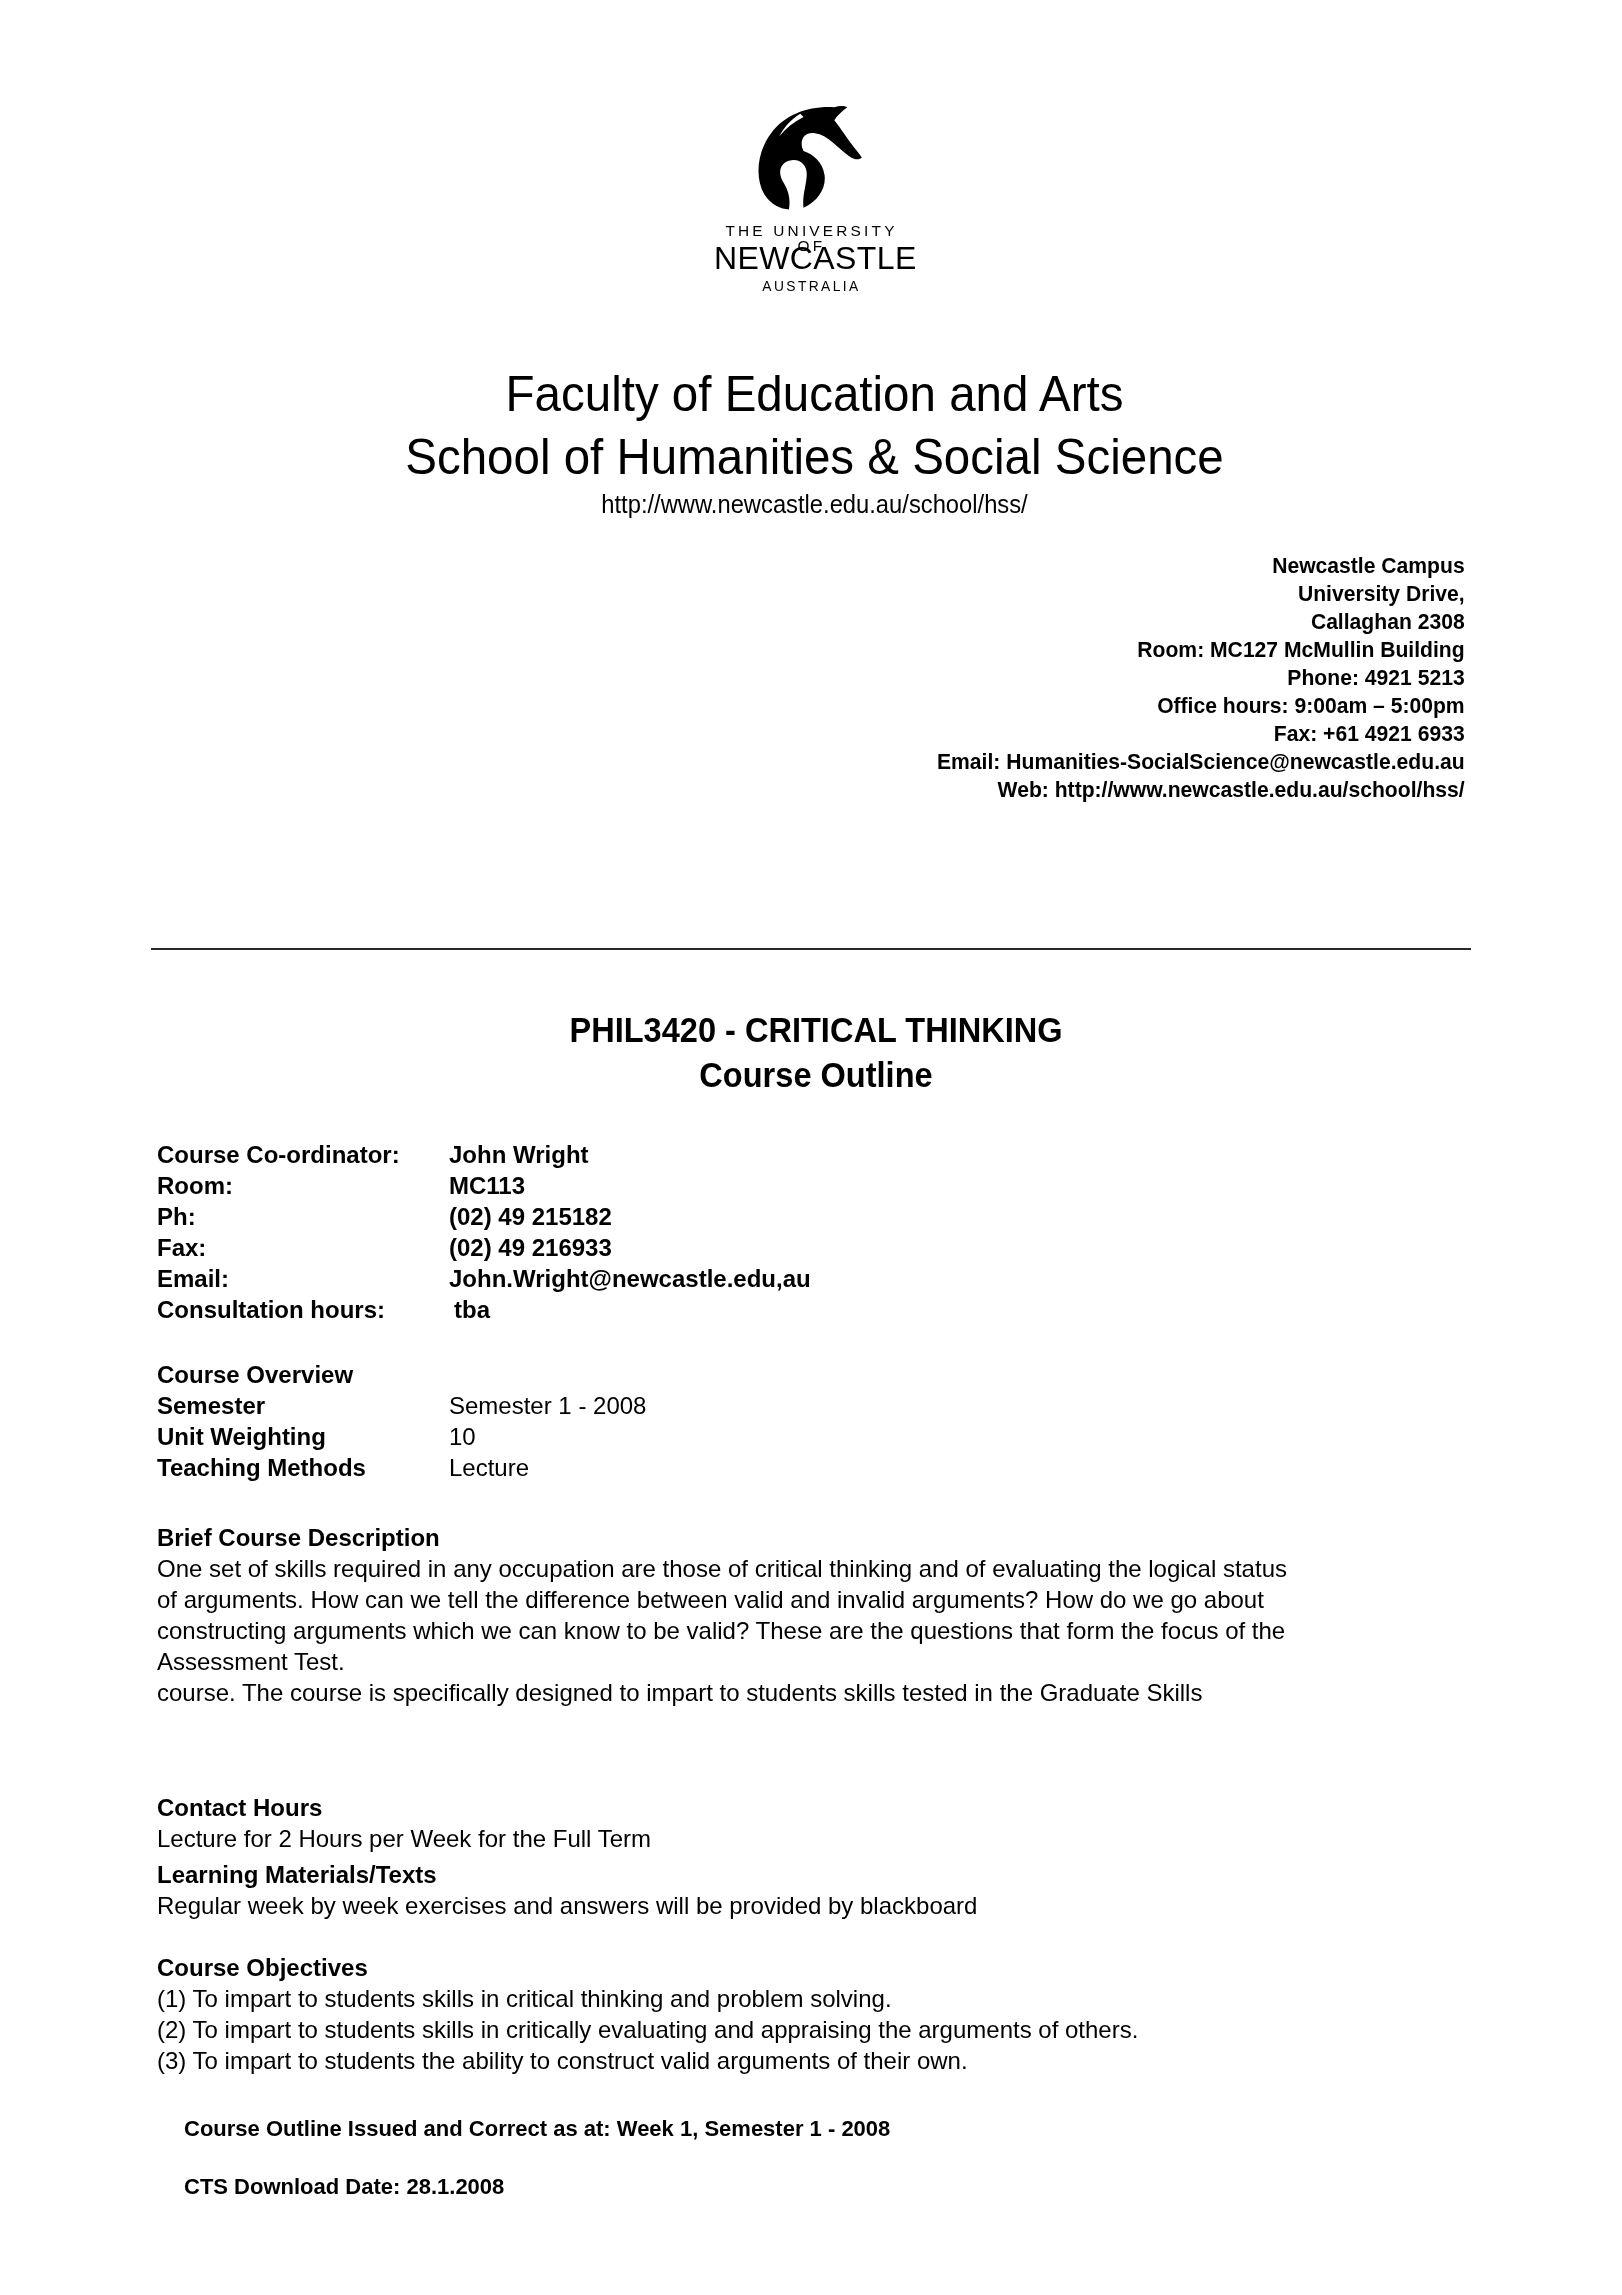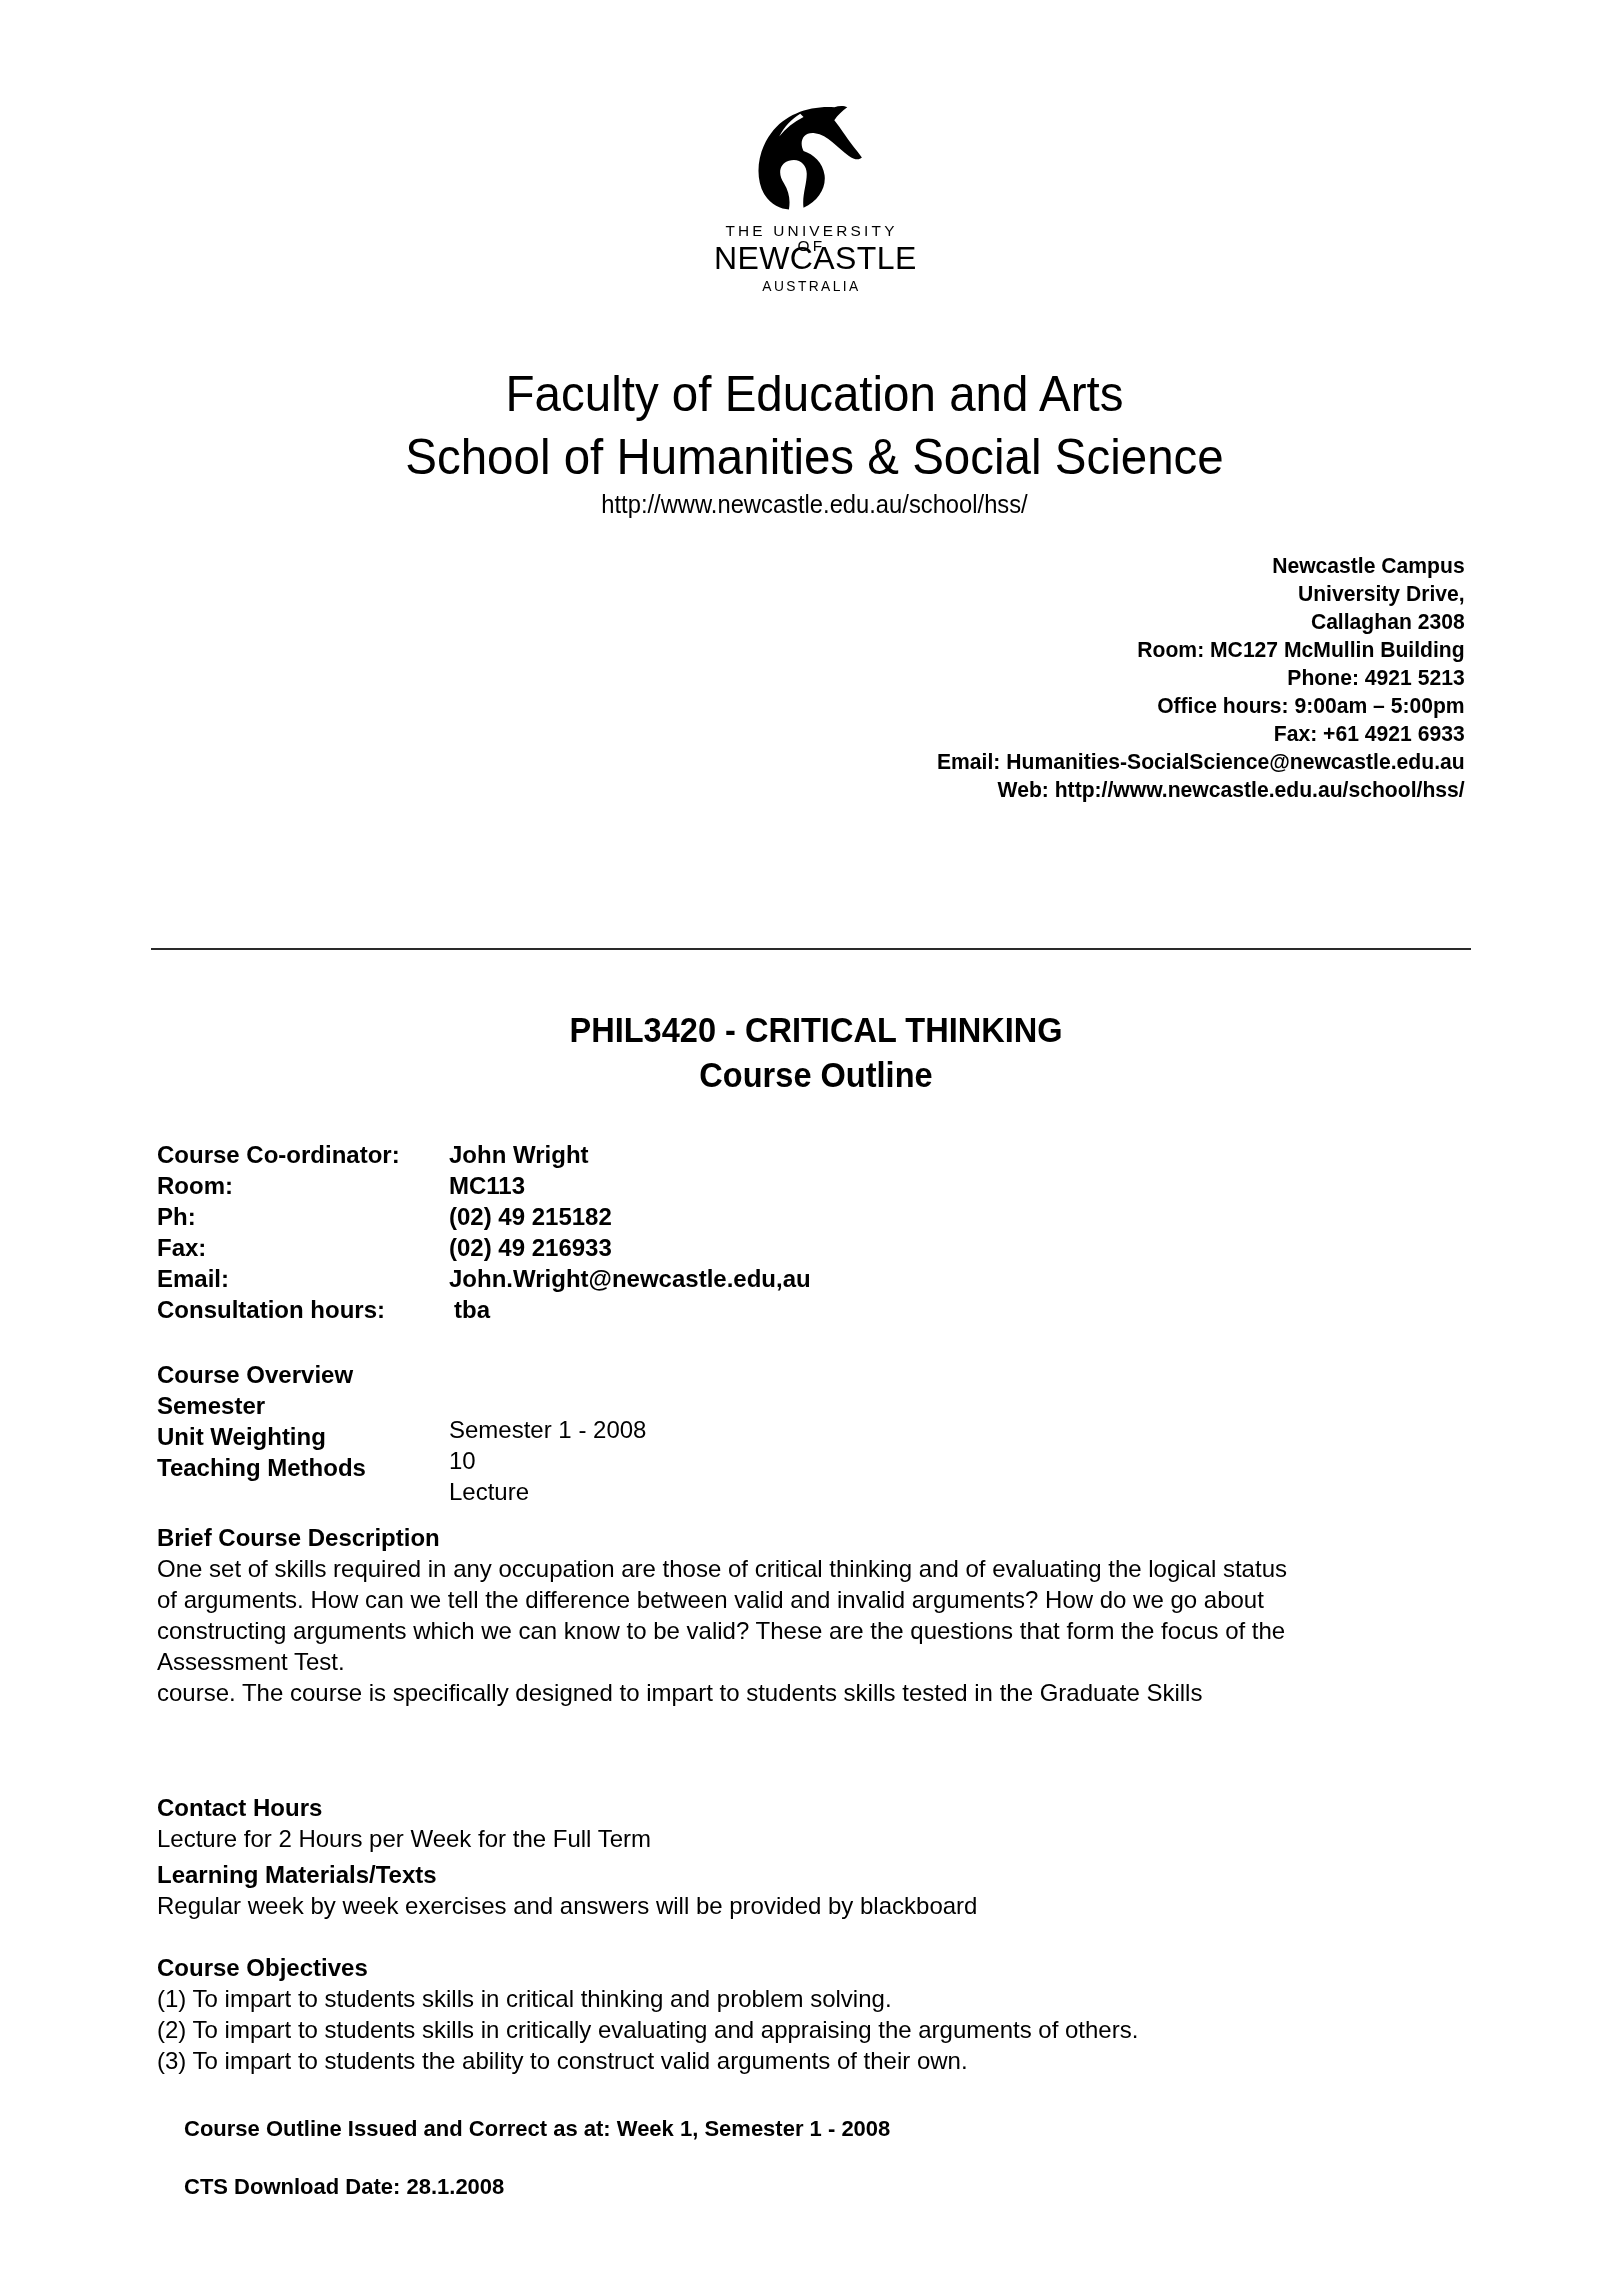--- a/index.html
+++ b/index.html
@@ -27,21 +27,21 @@
     .course-title { left: 0; width: 1632px; text-align: center; font-weight: bold; font-size: 35px; line-height: 45px; top: 1007px; transform: scaleX(0.93); transform-origin: center; }
 
     .kv { left: 157px; font-size: 24px; line-height: 31px; }
     .kv .row { position: relative; height: 31px; white-space: nowrap; }
     .kv .k { position: absolute; left: 0; font-weight: bold; }
     .kv .v { position: absolute; left: 292px; text-align: right; }
     .coord { top: 1139px; }
     .coord .v { font-weight: bold; }
     .coord .v.tba { left: 297px; }
     .overview { top: 1359px; }
-    .overview .v { font-weight: normal; margin-top: 24px; }
+    .overview .v { font-weight: normal; }
 
     .section { left: 157px; font-size: 24px; line-height: 31px; }
     .section .h { font-weight: bold; white-space: nowrap; }
     .section .p { white-space: nowrap; }
     .brief { top: 1522px; }
     .contact { top: 1792px; }
     .materials { top: 1859px; }
     .objectives { top: 1952px; }
 
     .footer-line { left: 157px; font-weight: bold; font-size: 22px; line-height: 27.6px; white-space: nowrap; margin-left: 27px; }

